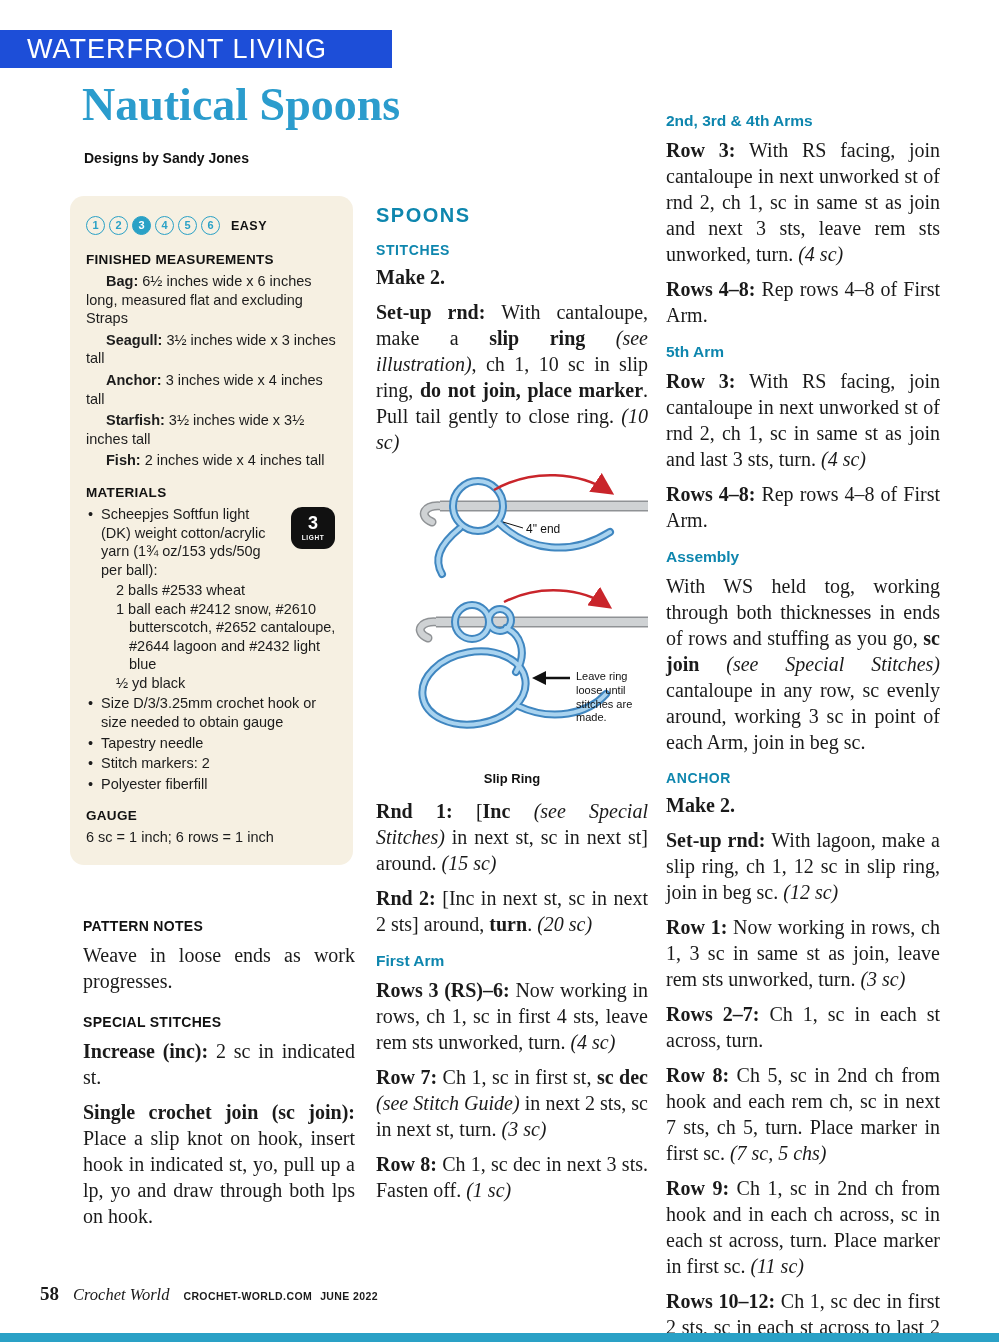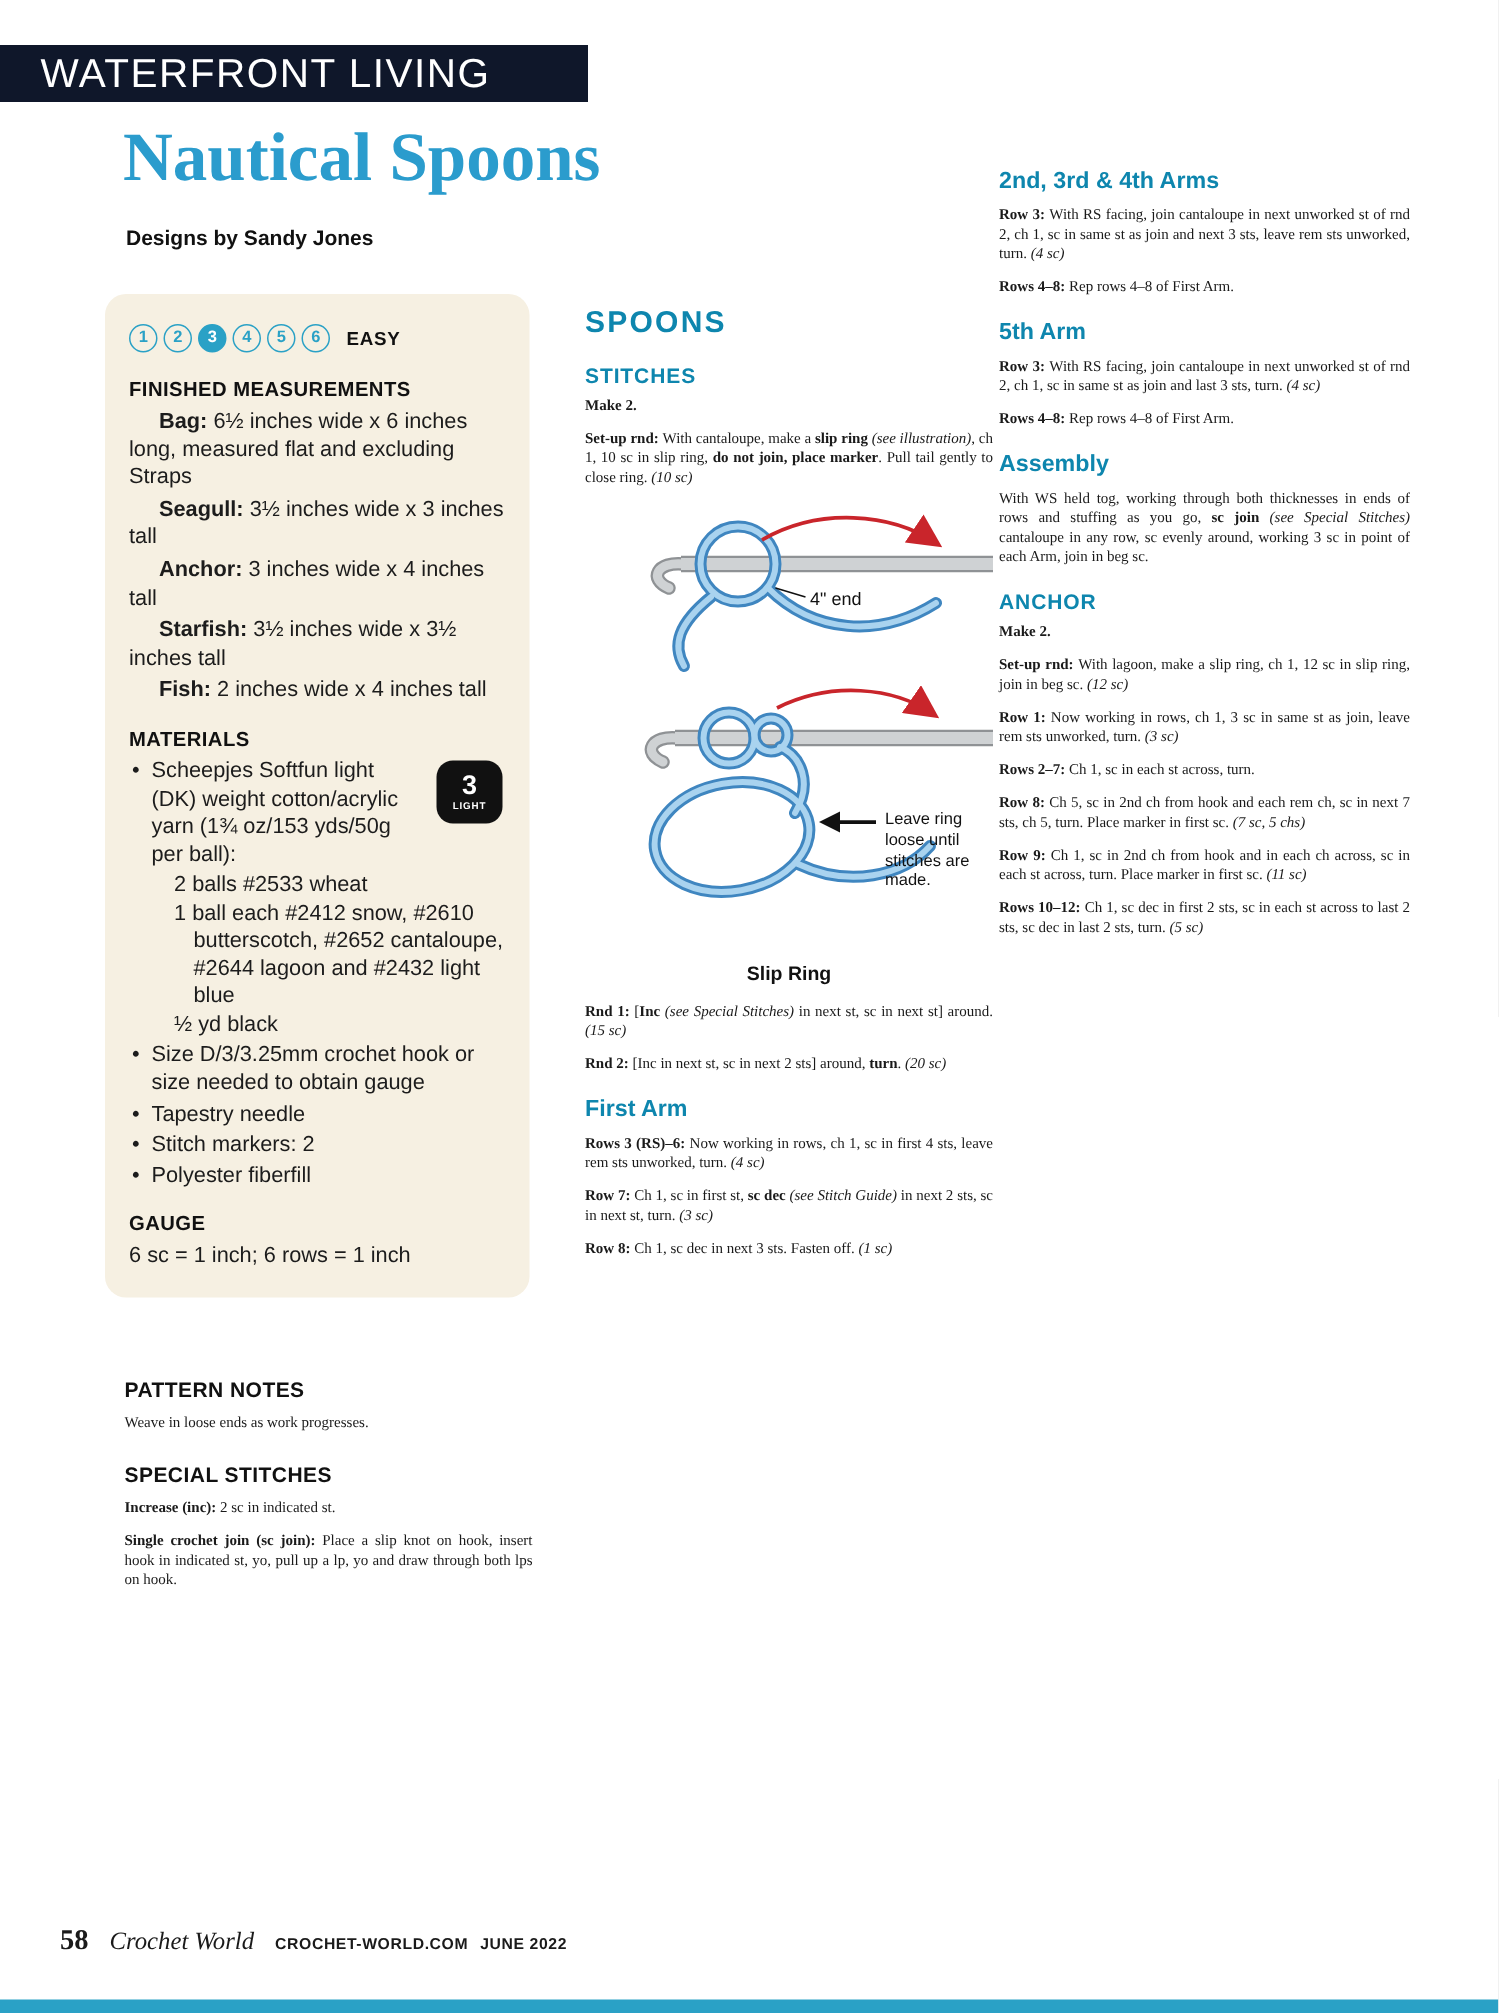--- a/index.html
+++ b/index.html
@@ -1,20 +1,20 @@
 <!DOCTYPE html>
 <html><head>
 <meta charset="utf-8">
 <style>
   html,body{margin:0;padding:0;background:#e8e8e8;}
   .page{position:relative;width:999px;height:1342px;background:#ffffff;overflow:hidden;
         font-family:"Liberation Serif",serif;color:#1a1a1a;margin:0 auto;}
 
   
-  .banner{position:absolute;left:0;top:30px;width:392px;height:38px;background:#0f172a;
+  .banner{position:absolute;left:0;top:30px;width:392px;height:38px;background:#1d4ed8;
           display:flex;align-items:center;padding-left:27px;box-sizing:border-box;}
   .banner-text{font-family:"Liberation Sans",sans-serif;font-size:27px;color:#fff;letter-spacing:1px;}
   .title{position:absolute;left:82px;top:82px;margin:0;font-family:"Liberation Serif",serif;
          font-weight:700;font-size:46px;color:#2b9ccd;line-height:1;}
   .byline{position:absolute;left:84px;top:150px;font-family:"Liberation Sans",sans-serif;
           font-weight:700;font-size:14px;color:#111;}
 
   
   .infobox{position:absolute;left:70px;top:196px;width:283px;box-sizing:border-box;background:#f6f0e2;
            border-radius:14px;padding:20px 16px 18px 16px;font-family:"Liberation Sans",sans-serif;
@@ -39,26 +39,26 @@
   .ys-label{font-size:6.5px;letter-spacing:.6px;margin-top:2px;font-weight:700;}
   .gauge-text{margin:2px 0 0;}
 
   
   .notes-col{position:absolute;left:83px;top:918px;width:272px;}
   .col-h{font-family:"Liberation Sans",sans-serif;font-size:14px;font-weight:700;
          letter-spacing:.3px;margin:0 0 8px;color:#111;}
   .col-h.spaced{margin-top:20px;}
 
   
-  .para{font-size:10px;line-height:1.3;margin:0 0 9px;text-align:justify;}
+  .para{font-size:20px;line-height:1.3;margin:0 0 9px;text-align:justify;}
   .seg-b{font-weight:700;}
   .seg-i{font-style:italic;}
 
   
-  .mid-col{position:absolute;left:390px;top:204px;width:272px;}
+  .mid-col{position:absolute;left:376px;top:204px;width:272px;}
   .spoons-h{font-family:"Liberation Sans",sans-serif;font-size:20px;color:#0e86ae;
             letter-spacing:1.5px;margin:0 0 12px;font-weight:700;}
   .sub-h{font-family:"Liberation Sans",sans-serif;font-size:14px;color:#0e86ae;font-weight:700;
          letter-spacing:.6px;margin:15px 0 6px;}
   .sub-h2{font-family:"Liberation Sans",sans-serif;font-size:15.5px;color:#0e86ae;font-weight:700;margin:15px 0 7px;}
   .sub-h2.first{margin-top:0;}
 
   
   .illustration{position:relative;width:272px;height:322px;margin:6px 0 12px;}
   .illustration svg{position:absolute;left:0;}

